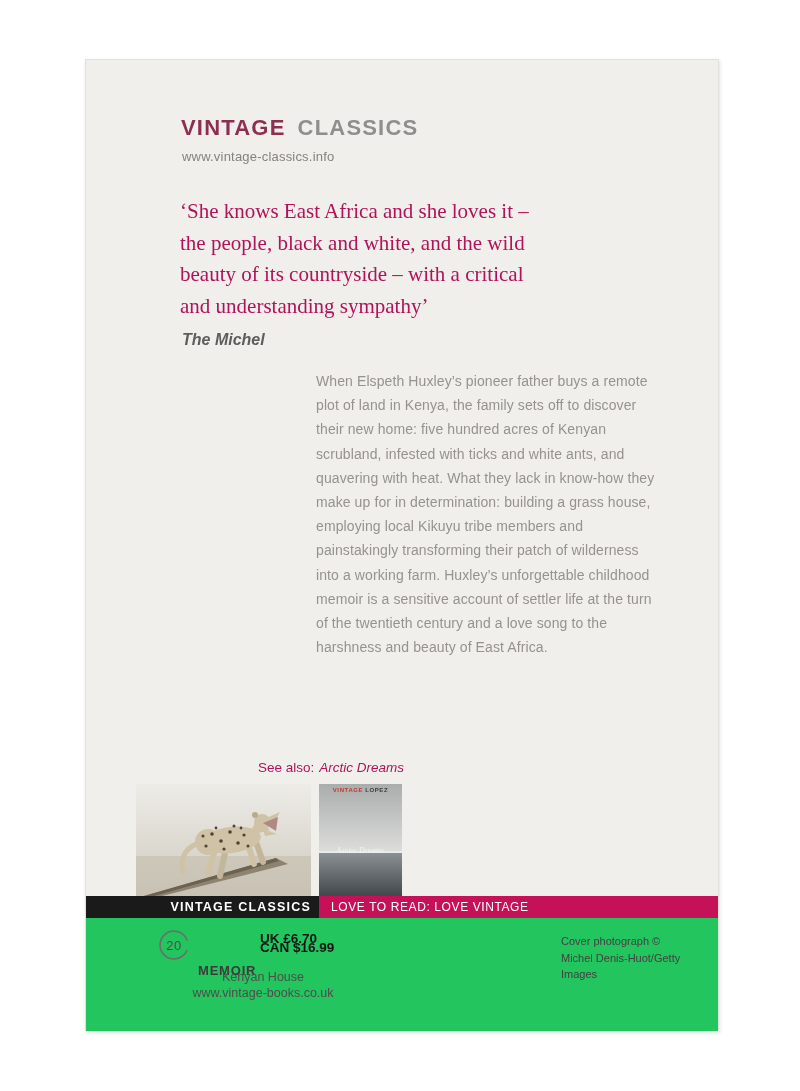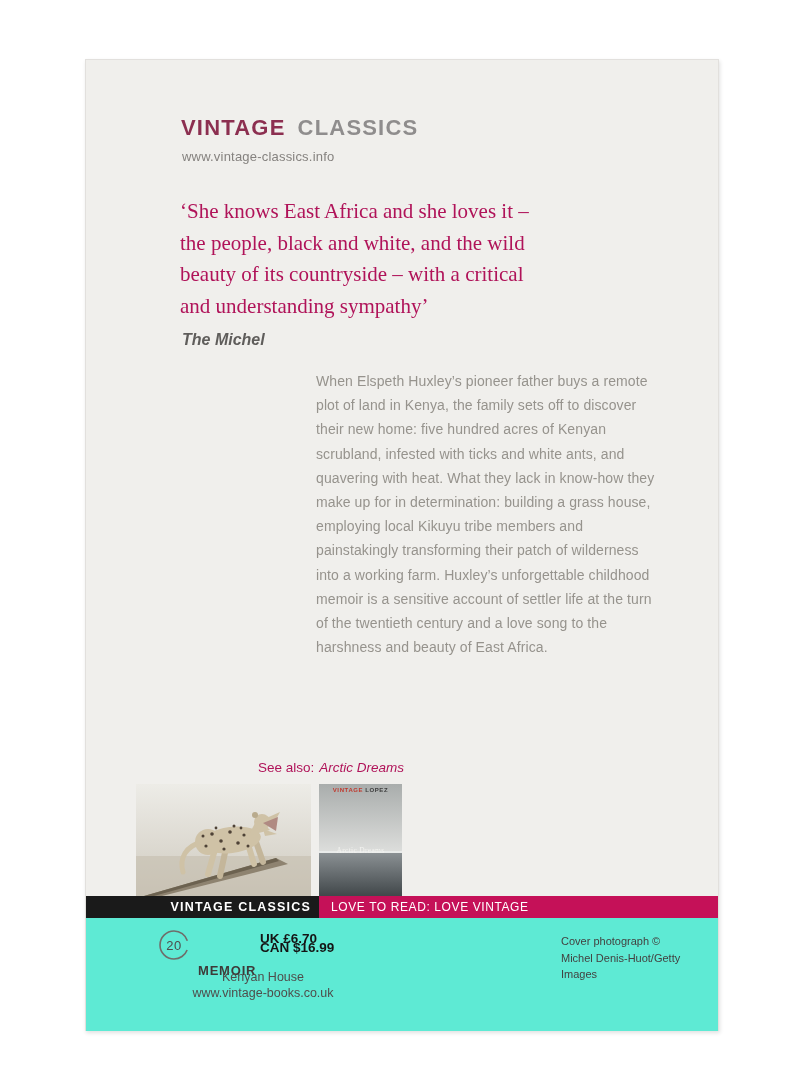--- a/index.html
+++ b/index.html
@@ -62,21 +62,21 @@
     width:233px; background:var(--banner-black,#1a1a1a); color:#ffffff;
     display:flex; align-items:center; justify-content:flex-end; padding-right:8px;
     font-size:12.5px; font-weight:bold; letter-spacing:1.2px; white-space:nowrap;
   }
   .banner-crimson {
     flex:1; background:var(--banner-crimson,#c51158); color:#ffffff;
     display:flex; align-items:center; padding-left:12px;
     font-size:12px; letter-spacing:0.6px; white-space:nowrap;
   }
 
-  .footer-area { position:absolute; left:0; top:858px; width:100%; height:113px; background:#5eead4; }
+  .footer-area { position:absolute; left:0; top:858px; width:100%; height:113px; background:#22c55e; }
   .logo-c20 { position:absolute; left:72px; top:11px; width:32px; height:32px; }
   .logo-c20 svg { position:absolute; left:0; top:0; width:100%; height:100%; }
   .logo-c20 .num { position:absolute; left:0; top:0; width:100%; height:100%;
     display:flex; align-items:center; justify-content:center;
     font-size:13px; color:#4c4c4c; letter-spacing:0.5px; }
   .category { position:absolute; left:112px; top:20px; font-size:13px; font-weight:bold;
     letter-spacing:0.8px; color:#3d3b39;margin-top:25px; }
   .price-uk  { position:absolute; left:174px; top:13px; font-size:13.5px; font-weight:bold; color:#141414; }
   .price-can { position:absolute; left:174px; top:22px; font-size:13.5px; font-weight:bold; color:#141414; }
   .publisher { position:absolute; left:72px; top:52px; width:210px; text-align:center;

